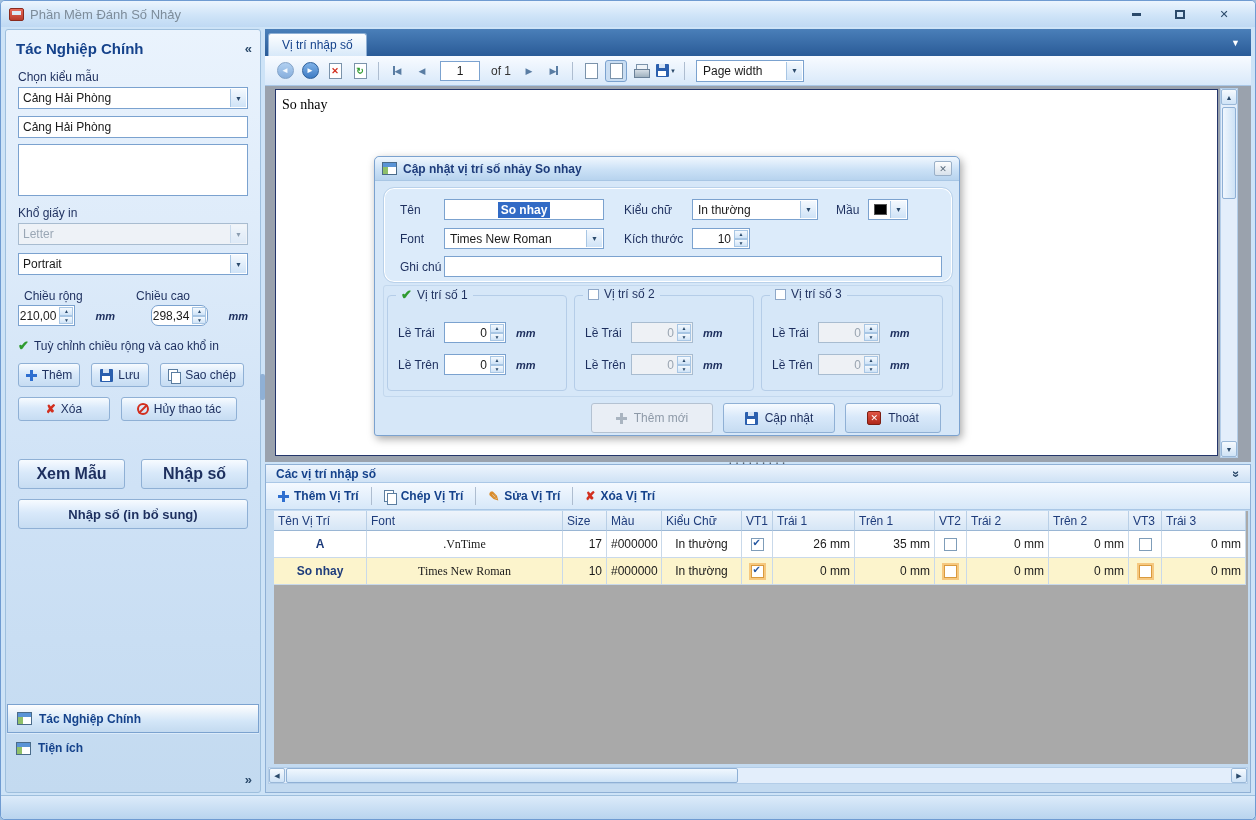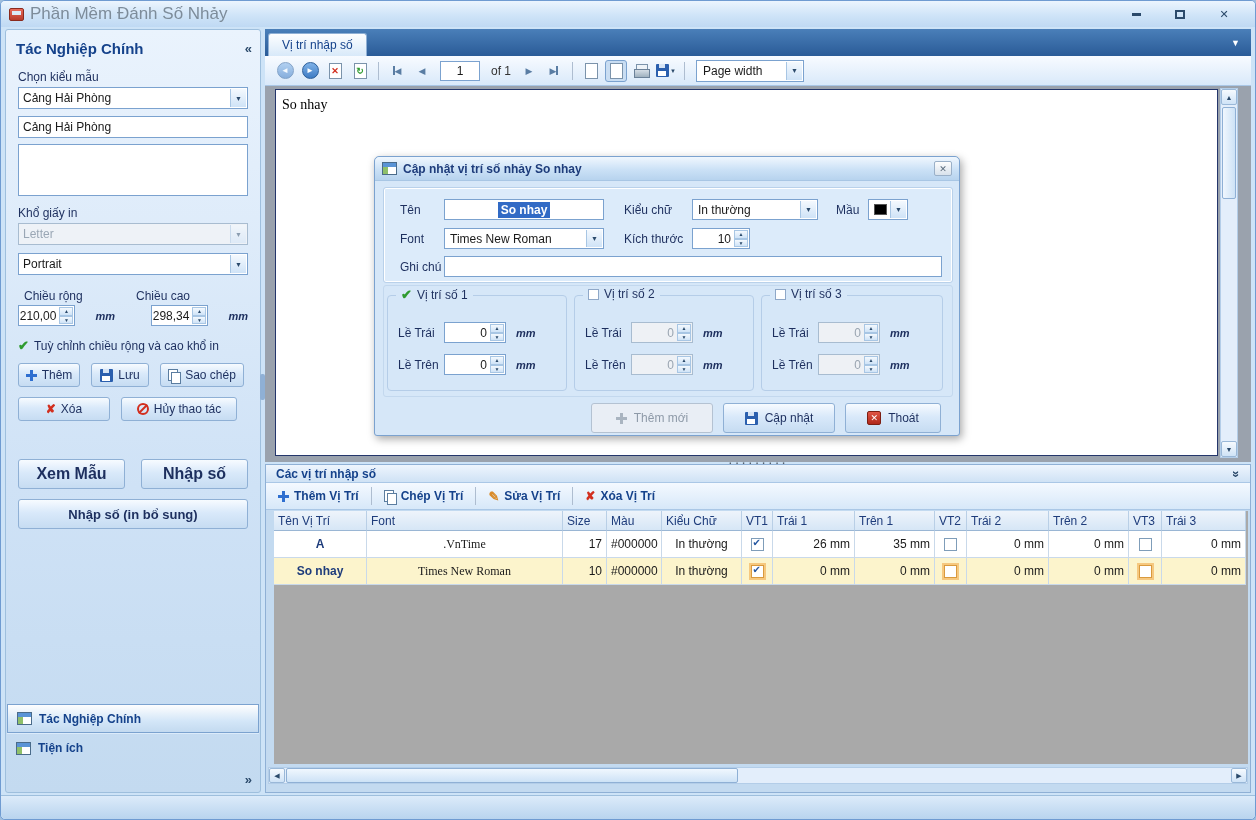--- a/index.html
+++ b/index.html
@@ -4,21 +4,21 @@
 <style>
   *{margin:0;padding:0;box-sizing:border-box;font-family:"Liberation Sans",sans-serif;}
   html,body{width:1256px;height:820px;overflow:hidden;}
   body{background:#9fbedd;font-size:12px;color:#1a1a1a;position:relative;}
   .window{position:absolute;inset:0;background:#cde3f7;border:1px solid #6f9bd1;border-radius:5px;overflow:hidden;}
 
   
   .titlebar{height:26px;background:linear-gradient(#ecf5fe,#cfe4f8 55%,#bfd9f3);display:flex;align-items:center;padding:0 8px;color:#7d8c9a;}
   .app-icon{width:15px;height:13px;background:linear-gradient(#e86a5a,#b83a2a);border:1px solid #8a2a1d;border-radius:2px;position:relative;margin-right:6px;}
   .app-icon::after{content:"";position:absolute;left:2px;top:2px;right:2px;height:4px;background:#dce9f6;}
-  .win-title{font-size:17px;}
+  .win-title{font-size:13px;}
   .winbtns{margin-left:auto;display:flex;gap:26px;padding-right:14px;align-items:center;}
   .wbtn{width:18px;height:15px;display:flex;align-items:center;justify-content:center;color:#2b4a6b;font-size:11px;}
   .wbtn .minbar{width:9px;height:3px;background:#2b4a6b;}
   .wbtn .maxbox{width:10px;height:9px;border:2px solid #2b4a6b;}
 
   
   .sidebar{position:absolute;left:4px;top:28px;width:256px;bottom:26px;background:linear-gradient(#eaf3fd,#cfe2f6 60%,#c3daf0);border:1px solid #9ebfdd;border-radius:3px;}
   .sb-title{display:flex;align-items:center;margin:6px 8px 0 10px;color:#15428b;font-weight:bold;font-size:15px;height:24px;}
   .sb-collapse{margin-left:auto;font-weight:bold;color:#2b4a6b;font-size:13px;cursor:default;}
   .sb-label{margin:10px 12px 3px;color:#1d2f5e;}
@@ -93,21 +93,21 @@
   .sbtn{height:16px;background:linear-gradient(#f6fafe,#cfe3f7);border:1px solid #9ab8d8;border-radius:2px;display:flex;align-items:center;justify-content:center;font-size:7px;color:#2b4a6b;}
   .vthumb{position:absolute;left:1px;right:1px;top:18px;height:92px;background:linear-gradient(90deg,#f0f7fe,#cde2f6);border:1px solid #8fb0d5;border-radius:2px;}
   .vscroll .sbtn{position:absolute;left:0;right:0;}
   .vscroll .up{top:0;} .vscroll .down{bottom:0;}
   .grip{position:absolute;left:50%;bottom:-4px;transform:translateX(-50%);color:#55606e;font-size:14px;letter-spacing:2px;line-height:8px;}
 
   
   .dialog{position:absolute;left:109px;top:70px;width:586px;height:280px;background:#d6e7f8;border:1px solid #7ba2cf;border-radius:5px 5px 3px 3px;box-shadow:2px 3px 8px rgba(0,0,0,.35);}
   .dialog-title{height:24px;background:linear-gradient(#f0f7fe,#cbe1f6 55%,#b7d3ee);border-bottom:1px solid #a8c6e4;display:flex;align-items:center;gap:6px;padding:0 7px;color:#1e3c7b;font-weight:bold;border-radius:5px 5px 0 0;}
   .dlg-close{margin-left:auto;width:18px;height:15px;background:linear-gradient(#fdfdfd,#d8e2ec);border:1px solid #9ab0c8;border-radius:2px;display:flex;align-items:center;justify-content:center;font-size:9px;color:#5a6b7c;font-weight:normal;}
-  .dlg-fields{position:absolute;left:8px;top:30px;width:570px;height:96px;background:#dcebfa;border:1px solid #b9d1ea;box-shadow:inset 0 0 0 1px #fff;border-radius:3px;}
+  .dlg-fields{position:absolute;left:8px;top:30px;width:570px;height:96px;background:#dcebfa;border:1px solid #b9d1ea;box-shadow:inset 0 0 0 1px #fff;border-radius:11px;}
   .dlg-label{position:absolute;color:#1d2f5e;}
   .dlg-inp{position:absolute;background:#fff;border:1px solid #7ba2cf;height:21px;display:flex;align-items:center;justify-content:center;}
   .seltext{background:#316ac5;color:#fff;padding:1px 3px;font-weight:bold;}
   .dlg-combo{position:absolute;background:#fff;border:1px solid #7ba2cf;height:21px;display:flex;align-items:center;padding-left:5px;}
   .swatch{width:13px;height:11px;background:#000;border:1px solid #555;margin-right:2px;}
   .dlg-groups{position:absolute;left:8px;top:128px;width:570px;height:112px;border:1px solid #c3d8ee;border-radius:3px;}
   .grp{position:absolute;top:9px;width:180px;height:96px;border:1px solid #b5cde8;border-radius:4px;}
   .grp-head{position:absolute;top:-9px;left:8px;background:#d6e7f8;padding:0 5px;display:flex;gap:5px;align-items:center;color:#1d2f5e;}
   .cbx{width:11px;height:11px;background:#fff;border:1px solid #8fa8c8;display:inline-block;}
   .grp-row{position:absolute;left:10px;right:6px;display:flex;align-items:center;}
@@ -214,21 +214,21 @@
     </div>
     <div class="size-row">
       <div class="spin" style="width:88px;">
         <span class="val">210,00</span>
         <span class="spin-btns">
             <i>▲</i>
             <i>▼</i>
           </span>
       </div>
       <span class="mm">mm</span>
-      <div class="spin" style="width:88px;margin-left:16px;">
+      <div class="spin" style="width:88px;margin-left:16px;border-radius:7px;">
         <span class="val">298,34</span>
         <span class="spin-btns">
             <i>▲</i>
             <i>▼</i>
           </span>
       </div>
       <span class="mm">mm</span>
     </div>
 
     <div class="check-line">

